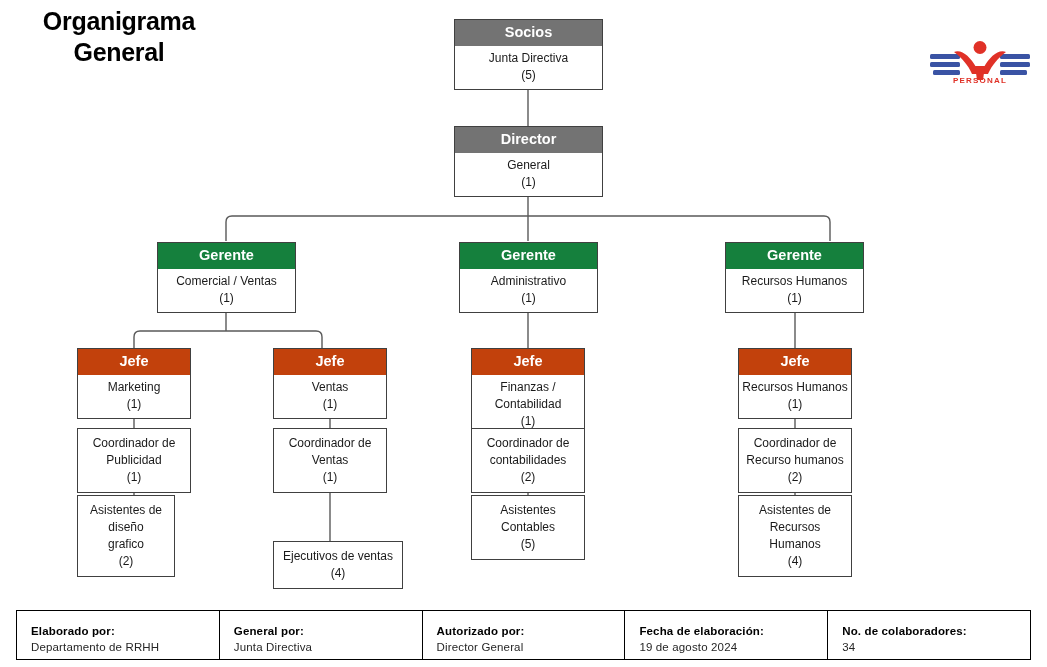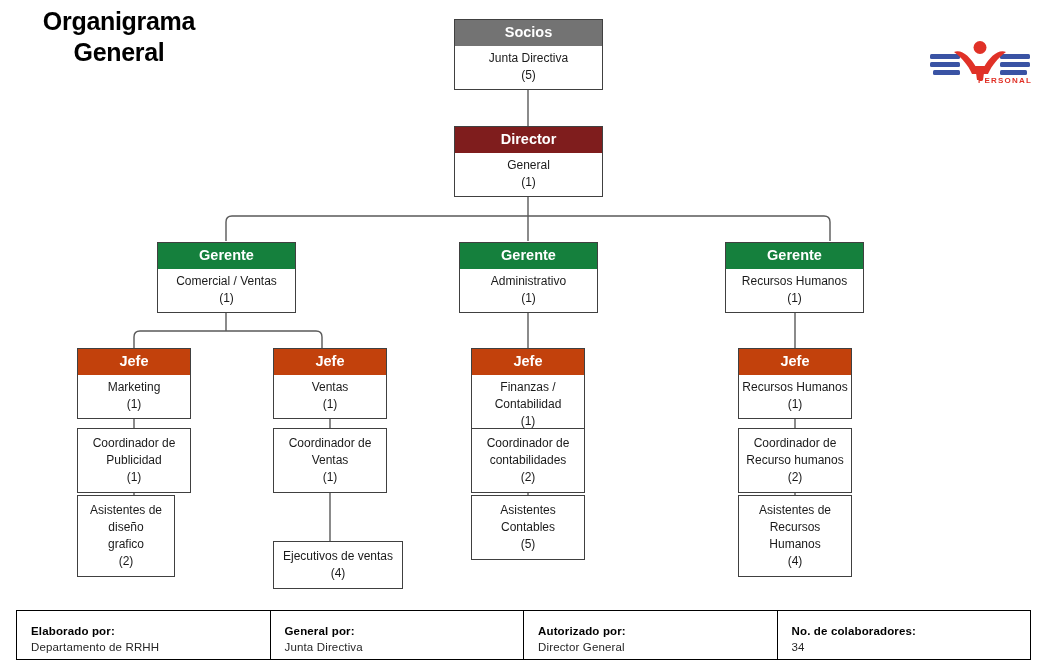--- a/index.html
+++ b/index.html
@@ -75,21 +75,21 @@
     font-size: 12px;
     line-height: 1.42;
     padding: 4px 3px 5px 3px;
     color: #1a1a1a;
     white-space: pre-line;
   }
   .node.headless .node-body {
     padding: 6px 3px 6px 3px;
   }
   .head-socios    { background: #737373; }
-  .head-director  { background: #7f1d1d; }
+  .head-director  { background: #737373; }
   .head-gerente   { background: #15803d; }
   .head-jefe      { background: #c2410c; }
 
   
   #footer-table {
     position: absolute;
     left: 16px;
     top: 610px;
     width: 1015px;
     height: 50px;
@@ -137,21 +137,21 @@
     <g fill="#3a53a4">
       <rect x="72" y="14" width="30" height="5" rx="1.5"></rect>
       <rect x="72" y="22" width="30" height="5" rx="1.5"></rect>
       <rect x="72" y="30" width="27" height="5" rx="1.5"></rect>
     </g>
 
     <path d="M26 12 C34 9 42 17 48 27 L56 27 C62 17 70 9 78 12 C70 18 64 25 60 34 L44 34 C40 25 34 18 26 12 Z" fill="#e03127"></path>
     <path d="M47 26 L57 26 L55 40 L49 40 Z" fill="#e03127"></path>
     <circle cx="52" cy="7.5" r="6.5" fill="#e03127"></circle>
   </svg>
-  <div style="position:absolute;left:0;top:36px;width:104px;text-align:right;font-size:8px;font-weight:bold;letter-spacing:1.2px;color:#e03127;">PERSONAL</div>
+  <div style="position:absolute;left:0;top:36px;width:104px;text-align:center;font-size:8px;font-weight:bold;letter-spacing:1.2px;color:#e03127;">PERSONAL</div>
 </div>
 
 <svg id="connector-layer">
 
   <line x1="528" y1="89" x2="528" y2="127"></line>
 
   <line x1="528" y1="196" x2="528" y2="216"></line>
   <path d="M226 241 L226 222 Q226 216 232 216 L824 216 Q830 216 830 222 L830 241"></path>
   <line x1="528" y1="216" x2="528" y2="241"></line>
 
@@ -281,16 +281,20 @@
   </div>
   <div class="footer-cell">
     <div class="footer-label">General por:</div>
     <div class="footer-value">Junta Directiva</div>
   </div>
   <div class="footer-cell">
     <div class="footer-label">Autorizado por:</div>
     <div class="footer-value">Director General</div>
   </div>
   <div class="footer-cell">
+    <div class="footer-label">Fecha de elaboración:</div>
+    <div class="footer-value">19 de agosto 2024</div>
+  </div>
+  <div class="footer-cell">
     <div class="footer-label">No. de colaboradores:</div>
     <div class="footer-value">34</div>
   </div>
 </div>
 
 </body></html>

